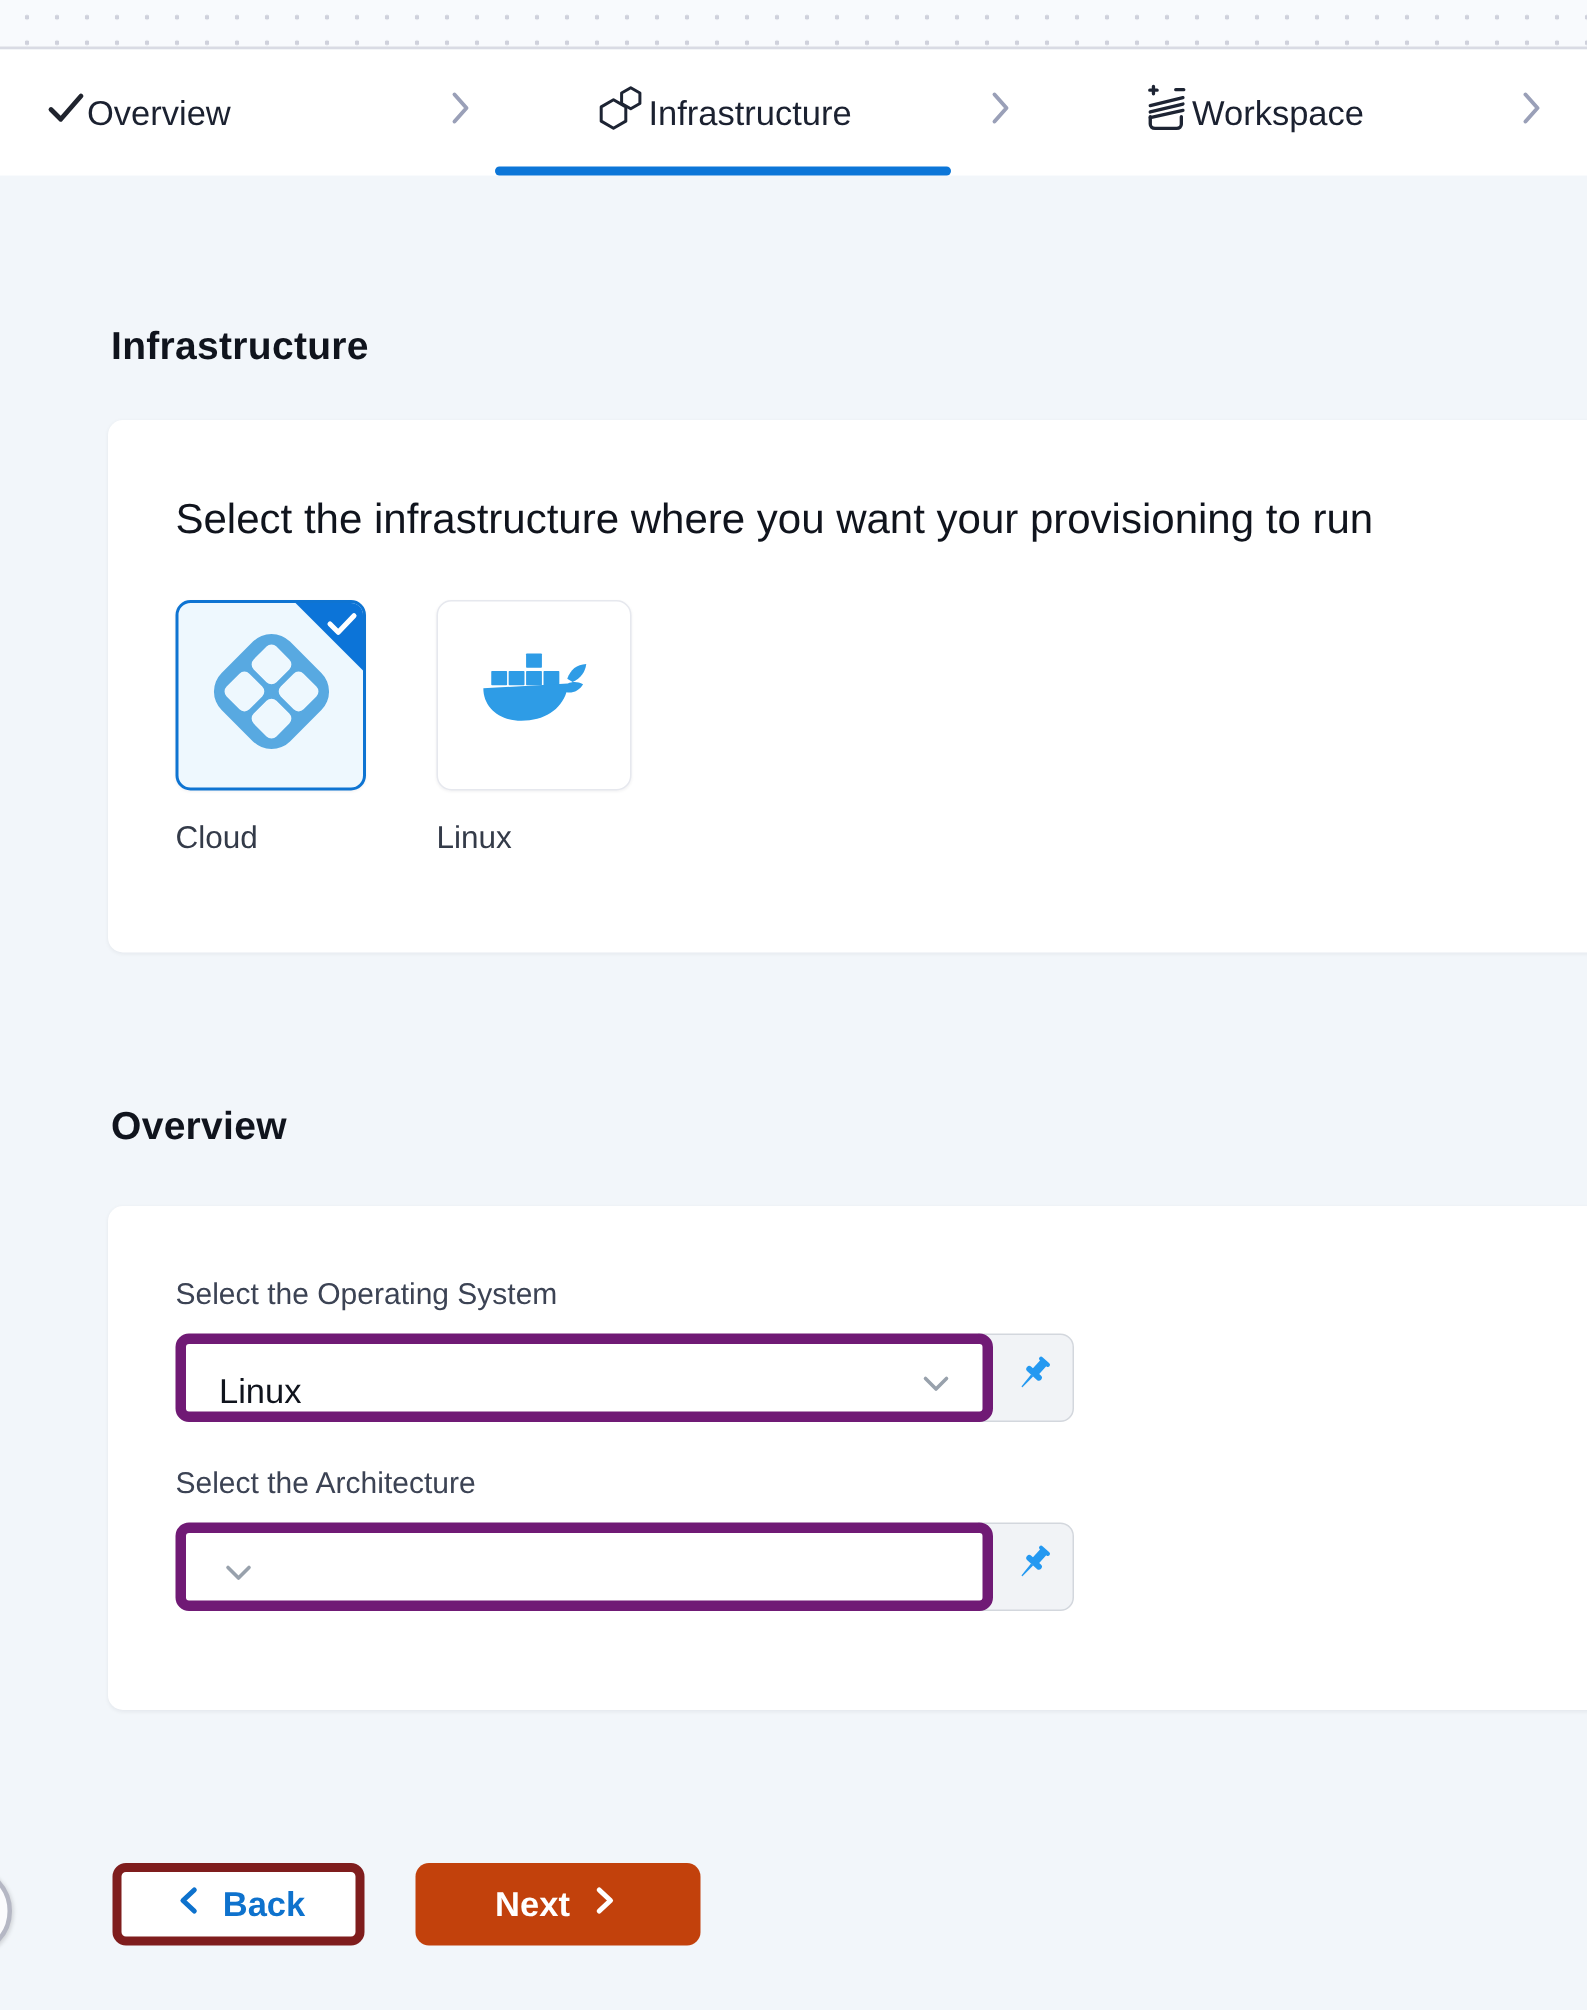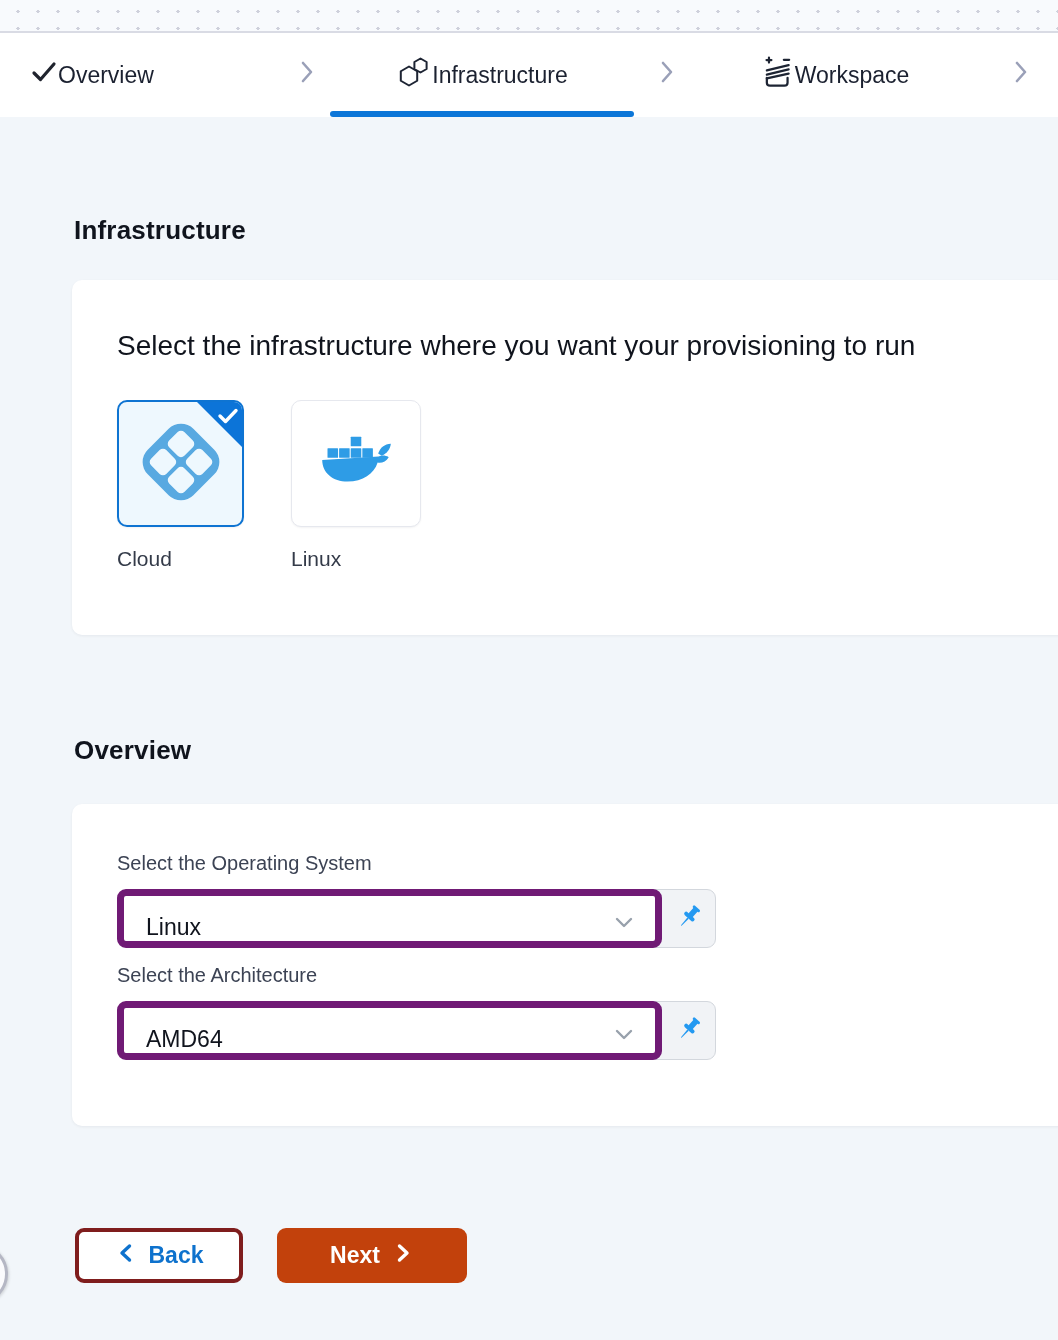--- a/index.html
+++ b/index.html
@@ -80,21 +80,21 @@
     position:absolute; top:-1px; right:-1px; width:47px; height:47px;
     background:#0c74d8;
     clip-path:polygon(0 0, 100% 0, 100% 100%);
   }
   .corner-fold svg { position:absolute; top:6px; right:4px; }
   .tile-label { margin-top:20px; font-size:21px; color:#343b49; }
 
   .card-platform { margin-top:38px; padding:48px 45px 66px 45px; }
   .field-label { font-size:20px; color:#3c4354; font-weight:500; }
   .field-label + .select-group { margin-top:14px; }
-  .field-block + .field-block { margin-top:16px; }
+  .field-block + .field-block { margin-top:30px; }
 
   .select-group { display:flex; width:599px; height:59px; position:relative; }
   .select-box {
     flex:1;
     background:#ffffff;
     border:7px solid #701a75;
     border-radius:9px;
     display:flex; align-items:flex-end;
     padding:0 18px 0 22px;
     font-size:23px; color:#10141d;
@@ -114,21 +114,21 @@
   
   .actions { display:flex; gap:34px; margin-top:102px; margin-left:1px; }
   .btn {
     height:55px; border-radius:9px;
     display:flex; align-items:center; justify-content:center; gap:12px;
     font-size:23px; font-weight:700; cursor:pointer;
     font-family:inherit;
   }
   .btn-back {
     width:168px; background:#ffffff; color:#0e72cd;
-    border:4px solid #7f1d1d;
+    border:6px solid #7f1d1d;
   }
   .btn-next {
     width:190px; background:#c2410c; color:#ffffff; border:none;
   }
 
   
   .floating-handle {
     position:absolute; left:-52px; top:1244px;
     width:60px; height:60px; border-radius:50%;
     background:#fbfbfd;
@@ -280,21 +280,20 @@
             </svg>
           </span>
         </div>
       </div>
     </div>
 
     <div class="field-block">
       <div class="field-label">Select the Architecture</div>
       <div class="select-group">
         <div class="select-box">
-          <span class="value">AMD64</span>
           <span>
             <svg width="26" height="26" viewBox="0 0 26 26">
                 <path d="M6 10 L13 17 L20 10" fill="none" stroke="#98a1ac" stroke-width="2.4" stroke-linecap="round" stroke-linejoin="round"></path>
               </svg>
           </span>
         </div>
         <div class="pin-btn">
           <span>
             <svg width="28" height="28" viewBox="0 0 24 24">
               <g transform="rotate(42 12 12)" fill="#2499f1">

